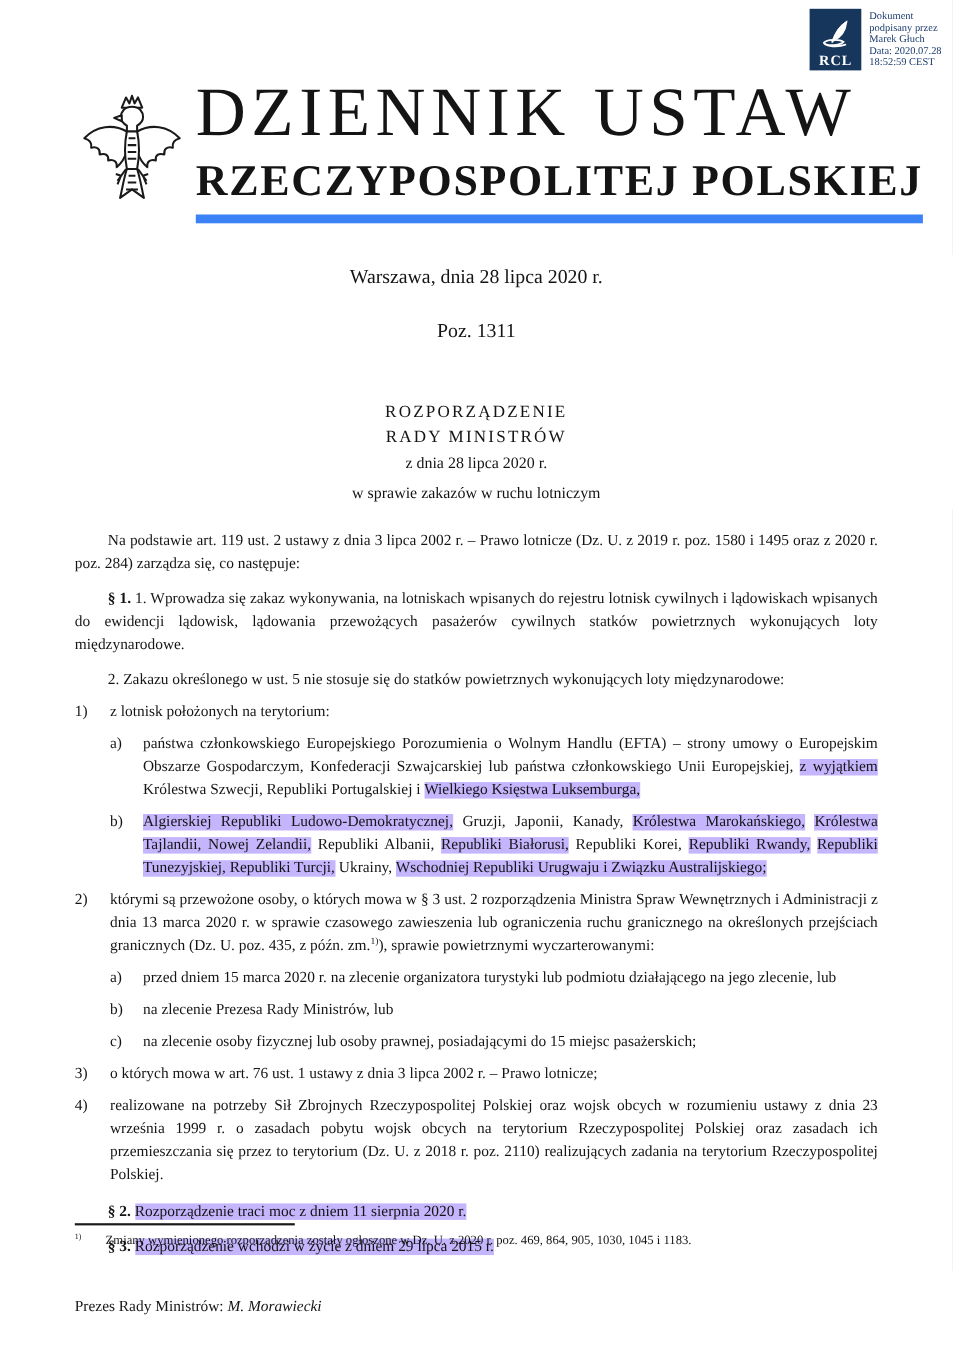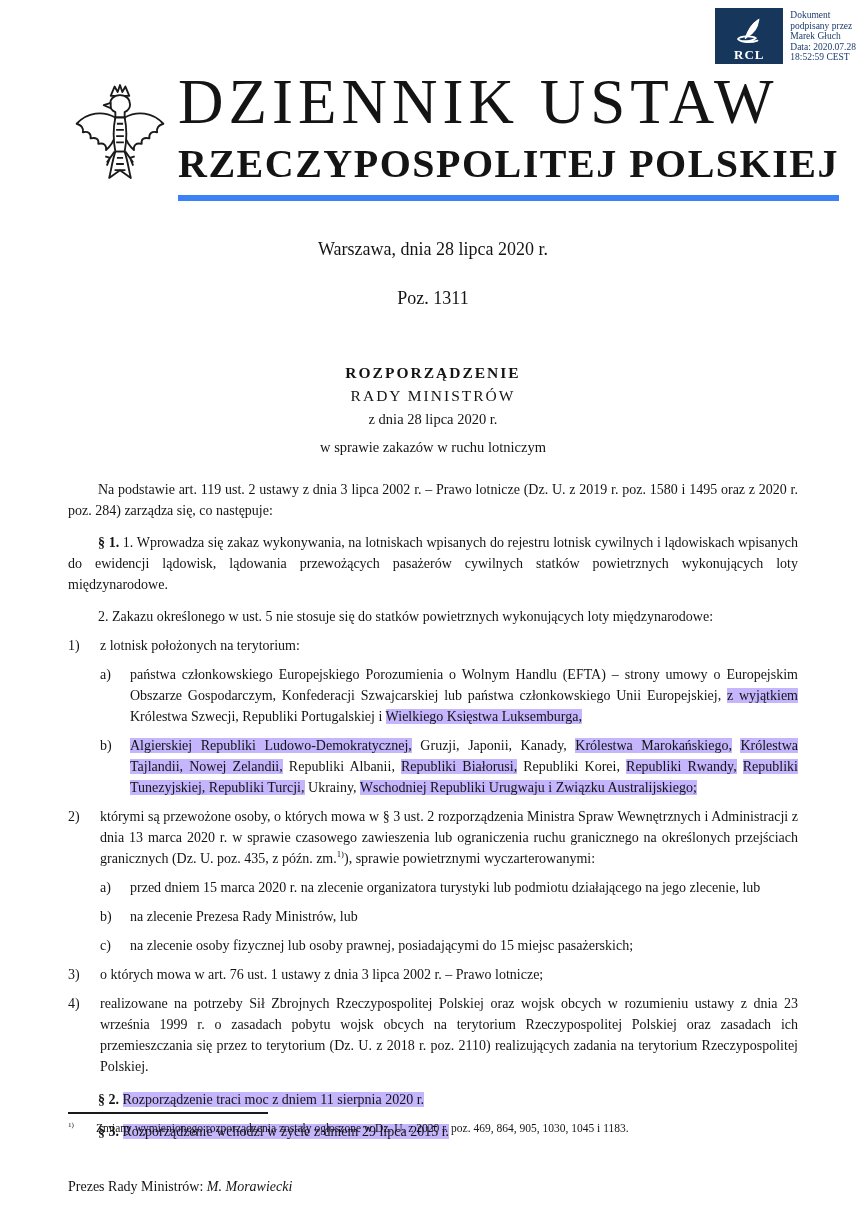--- a/index.html
+++ b/index.html
@@ -4,36 +4,36 @@
 <style>
   html,body{margin:0;padding:0;background:#e8e8e8;}
   .page{
     width:866px;height:1232px;position:relative;margin:0 auto;
     background:#ffffff;color:#141414;
     font-family:"Liberation Serif", serif;
     overflow:hidden;
   }
   
   .stamp{position:absolute;top:8px;right:10px;display:flex;gap:7px;align-items:flex-start;}
-  .stamp-logo{width:68px;height:56px;background:#16365c;display:flex;flex-direction:column;align-items:center;justify-content:flex-end;flex:none;}
+  .stamp-logo{width:47px;height:56px;background:#16365c;display:flex;flex-direction:column;align-items:center;justify-content:flex-end;flex:none;}
   .stamp-logo svg{display:block;margin-bottom:-3px;}
   .stamp-logo-text{color:#fff;font-size:13px;font-weight:bold;letter-spacing:1px;line-height:15px;padding-bottom:2px;}
   .stamp-text{color:#1b3c6e;font-size:9.5px;line-height:10.5px;padding-top:2px;}
   
   .masthead{display:flex;align-items:flex-end;padding:70px 68px 0 72px;}
   .eagle{flex:none;width:96px;margin-right:10px;display:flex;justify-content:center;}
-  .masthead-text{flex:1;border-bottom:6px solid #3b82f6;padding-bottom:9px;}
+  .masthead-text{flex:1;border-bottom:8px solid #3b82f6;padding-bottom:9px;}
   .mast-title{font-size:63px;line-height:64px;letter-spacing:5px;white-space:nowrap;}
   .mast-subtitle{font-size:40px;line-height:44px;letter-spacing:1.5px;margin-top:8px;white-space:nowrap;font-weight:bold;}
   
   .place-date{text-align:center;font-size:18px;margin-top:38px;}
   .pos-number{text-align:center;font-size:18px;margin-top:28px;}
   
   .act-head{text-align:center;margin-top:52px;}
-  .act-type{font-size:15.5px;font-weight:bold;letter-spacing:2px;line-height:23px;}
+  .act-type{font-size:15.5px;font-weight:normal;letter-spacing:2px;line-height:23px;}
   .act-issuer{font-size:15.5px;font-weight:normal;letter-spacing:2px;line-height:23px;}
   .act-date{font-size:14.5px;line-height:25px;}
   .act-subject{font-size:14.5px;font-weight:normal;margin-top:7px;}
   
   .body{font-size:14px;line-height:21px;margin-top:23px;}
   .par{margin:9px 68px 0;text-align:justify;text-indent:30px;}
   .par.first{margin-top:0;}
   .li1{display:flex;margin:8px 68px 0;}
   .li1 > .marker{flex:none;width:32px;}
   .li2{display:flex;margin:8px 68px 0 100px;}

